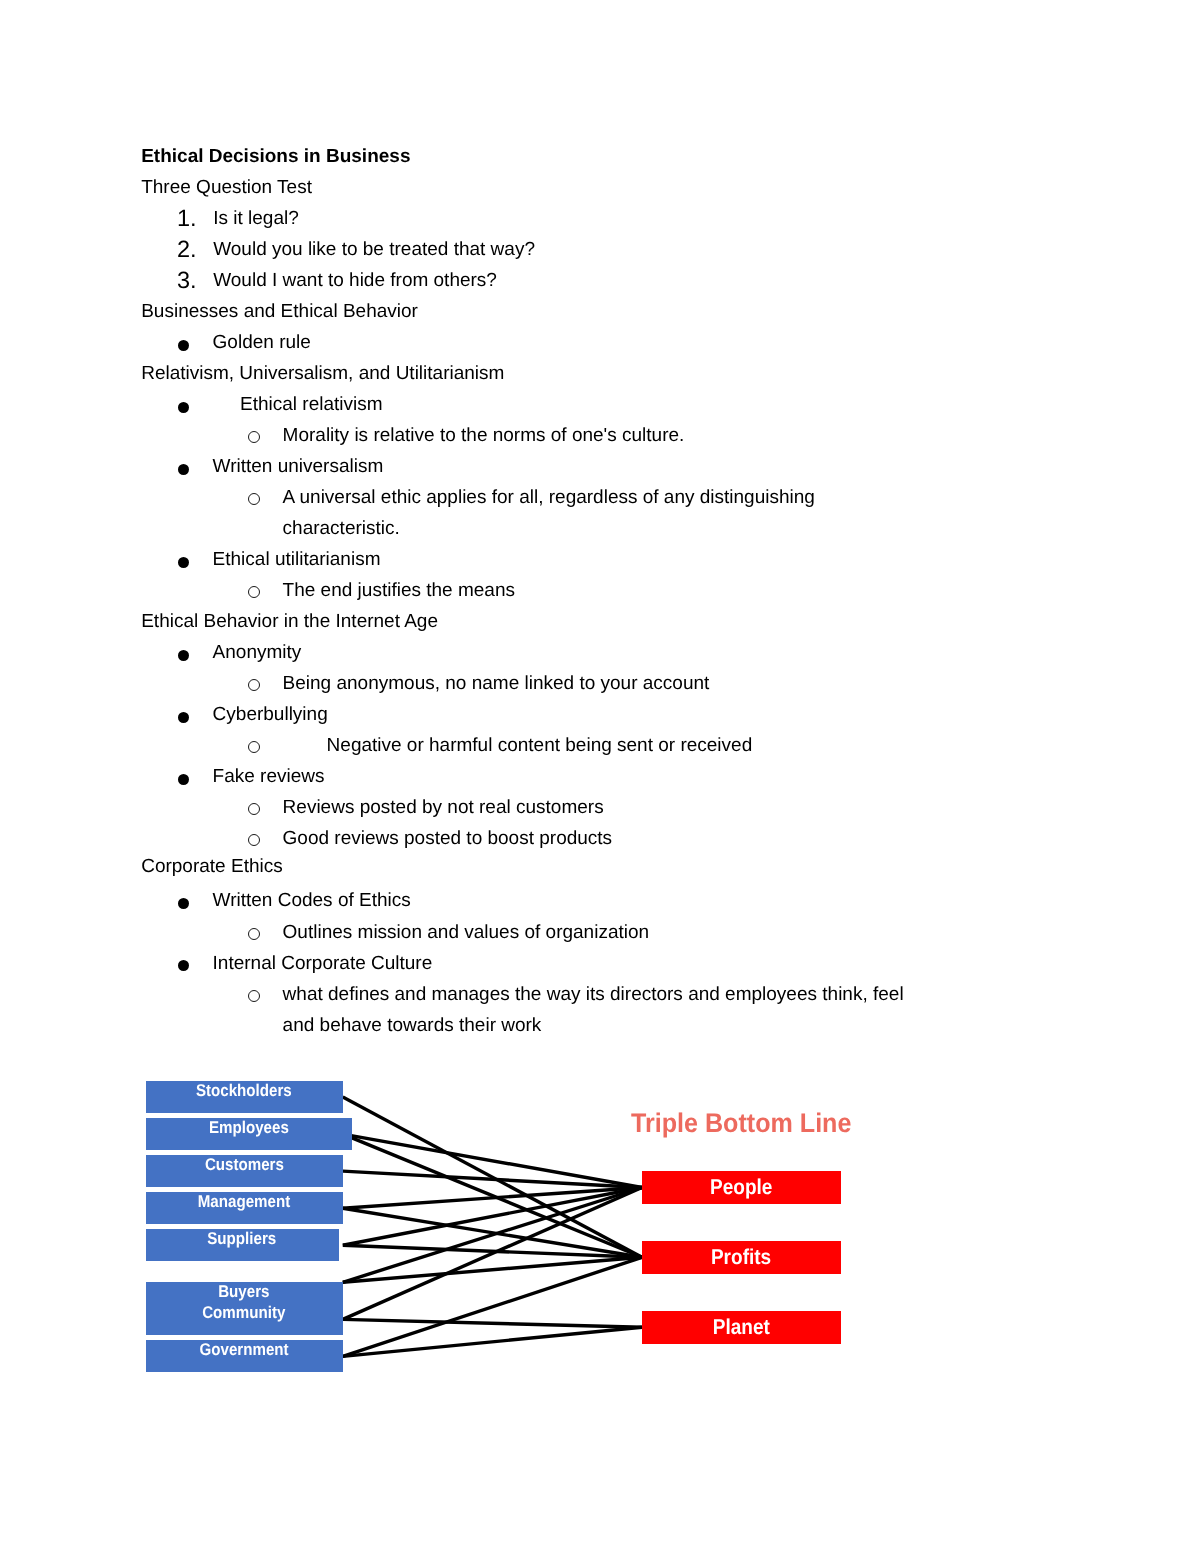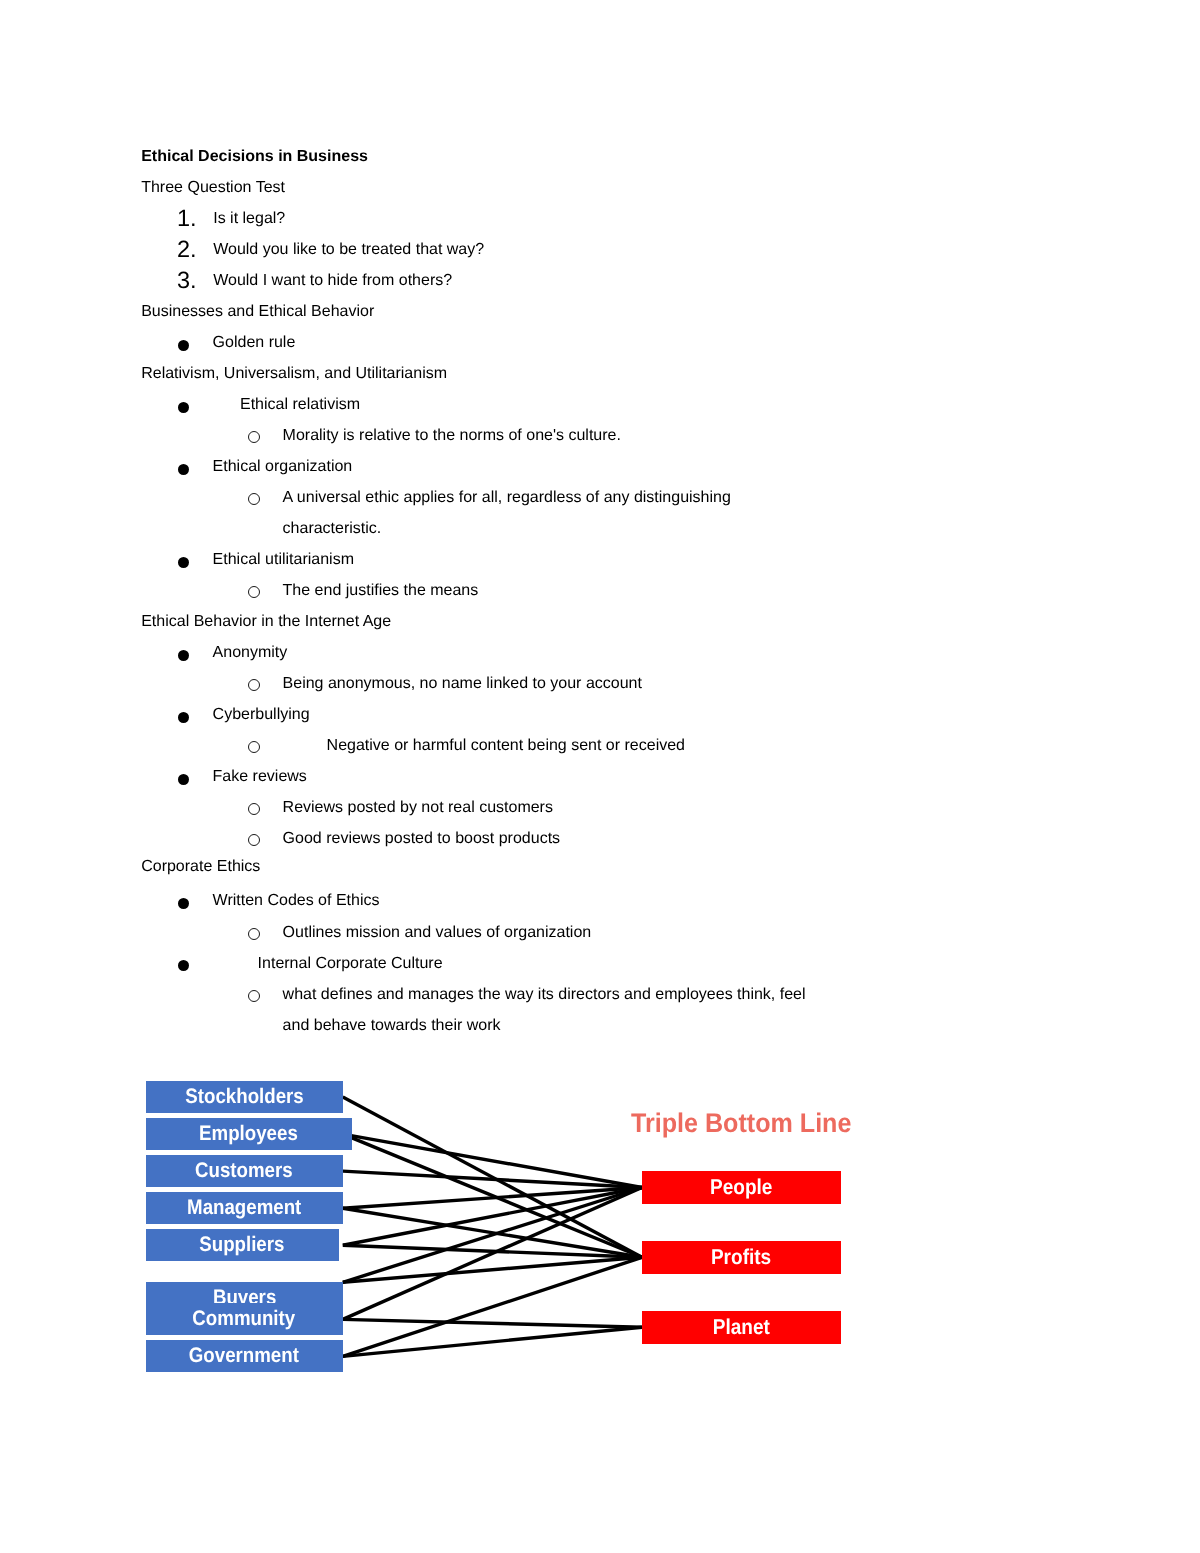--- a/index.html
+++ b/index.html
@@ -1,29 +1,29 @@
 <!DOCTYPE html>
 <html><head>
 <meta charset="utf-8">
 <title>Ethical Decisions in Business</title>
 <style>
   html,body{margin:0;padding:0;background:#ffffff;}
   body{width:1200px;height:1553px;position:relative;overflow:hidden;
        font-family:"Liberation Sans",sans-serif;color:#000000;
        -webkit-font-smoothing:antialiased;text-rendering:geometricPrecision;}
   #page{position:absolute;left:0;top:0;width:1200px;height:1553px;background:#fff;}
-  .tline{position:absolute;font-size:16px;line-height:23.5px;white-space:pre;color:#000;}
+  .tline{position:absolute;font-size:19px;line-height:23.5px;white-space:pre;color:#000;}
   .tline.b{font-weight:bold;}
   .marker{position:absolute;font-size:23.5px;line-height:23.5px;white-space:pre;color:#000;}
   .bullet-dot{position:absolute;width:11px;height:11px;border-radius:50%;background:#000;}
   .circle-dot{position:absolute;width:10px;height:10px;border-radius:50%;
               border:1.6px solid #1a1a1a;box-sizing:content-box;}
   #diagram{position:absolute;left:0;top:0;width:1200px;height:1553px;}
-  .sbox{position:absolute;display:flex;align-items:center;justify-content:center;
-        color:#ffffff;font-weight:bold;font-size:21px;}
+  .sbox{position:absolute;display:flex;justify-content:center;
+        color:#ffffff;font-weight:bold;font-size:17px;}
   .sbox span{display:inline-block;transform:scaleX(0.89);}
   .obox{position:absolute;display:flex;align-items:center;justify-content:center;
         color:#ffffff;font-weight:bold;font-size:21.5px;}
   .obox span{display:inline-block;transform:scaleX(0.885);}
   #tbl-title{position:absolute;font-weight:bold;font-size:27px;white-space:pre;
              transform:scaleX(0.930);transform-origin:left top;}
 </style>
 </head>
 <body>
 
@@ -40,21 +40,21 @@
       <div class="tline" style="left: 213.2px; top: 269.08px;">Would I want to hide from others?</div>
       <div class="tline" style="left: 141.2px; top: 300.1px;">Businesses and Ethical Behavior</div>
       <div class="bullet-dot" style="left: 178.2px; top: 339.52px;"></div>
       <div class="tline" style="left: 212.6px; top: 331.12px;">Golden rule</div>
       <div class="tline" style="left: 141.2px; top: 362.14px;">Relativism, Universalism, and Utilitarianism</div>
       <div class="bullet-dot" style="left: 178.2px; top: 401.56px;"></div>
       <div class="tline" style="left: 224px; top: 393.16px; margin-left: 16px;">Ethical relativism</div>
       <div class="circle-dot" style="left: 248.2px; top: 431.18px;"></div>
       <div class="tline" style="left: 282.6px; top: 424.18px;">Morality is relative to the norms of one's culture.</div>
       <div class="bullet-dot" style="left: 178.2px; top: 463.6px;"></div>
-      <div class="tline" style="left: 212.6px; top: 455.2px;">Ethical organization</div>
+      <div class="tline" style="left: 212.6px; top: 455.2px;">Written universalism</div>
       <div class="circle-dot" style="left: 248.2px; top: 493.22px;"></div>
       <div class="tline" style="left: 282.6px; top: 486.22px;">A universal ethic applies for all, regardless of any distinguishing</div>
       <div class="tline" style="left: 282.6px; top: 517.24px;">characteristic.</div>
       <div class="bullet-dot" style="left: 178.2px; top: 556.66px;"></div>
       <div class="tline" style="left: 212.6px; top: 548.26px;">Ethical utilitarianism</div>
       <div class="circle-dot" style="left: 248.2px; top: 586.28px;"></div>
       <div class="tline" style="left: 282.6px; top: 579.28px;">The end justifies the means</div>
       <div class="tline" style="left: 141.2px; top: 610.3px;">Ethical Behavior in the Internet Age</div>
       <div class="bullet-dot" style="left: 178.2px; top: 649.72px;"></div>
       <div class="tline" style="left: 212.6px; top: 641.32px;">Anonymity</div>
@@ -69,21 +69,21 @@
       <div class="circle-dot" style="left: 248.2px; top: 803.42px;"></div>
       <div class="tline" style="left: 282.6px; top: 796.42px;">Reviews posted by not real customers</div>
       <div class="circle-dot" style="left: 248.2px; top: 834.44px;"></div>
       <div class="tline" style="left: 282.6px; top: 827.44px;">Good reviews posted to boost products</div>
       <div class="tline" style="left: 141.2px; top: 855px;">Corporate Ethics</div>
       <div class="bullet-dot" style="left: 178.2px; top: 897.88px;"></div>
       <div class="tline" style="left: 212.6px; top: 889.48px;">Written Codes of Ethics</div>
       <div class="circle-dot" style="left: 248.2px; top: 927.5px;"></div>
       <div class="tline" style="left: 282.6px; top: 920.5px;">Outlines mission and values of organization</div>
       <div class="bullet-dot" style="left: 178.2px; top: 959.92px;"></div>
-      <div class="tline" style="left: 212.6px; top: 951.52px; margin-left: 45px;">Internal Corporate Culture</div>
+      <div class="tline" style="left: 212.6px; top: 951.52px;">Internal Corporate Culture</div>
       <div class="circle-dot" style="left: 248.2px; top: 989.54px;"></div>
       <div class="tline" style="left: 282.6px; top: 982.54px;">what defines and manages the way its directors and employees think, feel</div>
       <div class="tline" style="left: 282.6px; top: 1013.56px;">and behave towards their work</div>
     </div>
 
   <svg id="diagram" viewBox="0 0 1200 1553" width="1200" height="1553">
     <g id="edges">
         <line x1="342.8" y1="1097.05" x2="642" y2="1257.3" stroke="#000000" stroke-width="3.4"></line>
         <line x1="342.8" y1="1134.1" x2="642" y2="1187.5" stroke="#000000" stroke-width="3.4"></line>
         <line x1="342.8" y1="1134.1" x2="642" y2="1257.3" stroke="#000000" stroke-width="3.4"></line>

